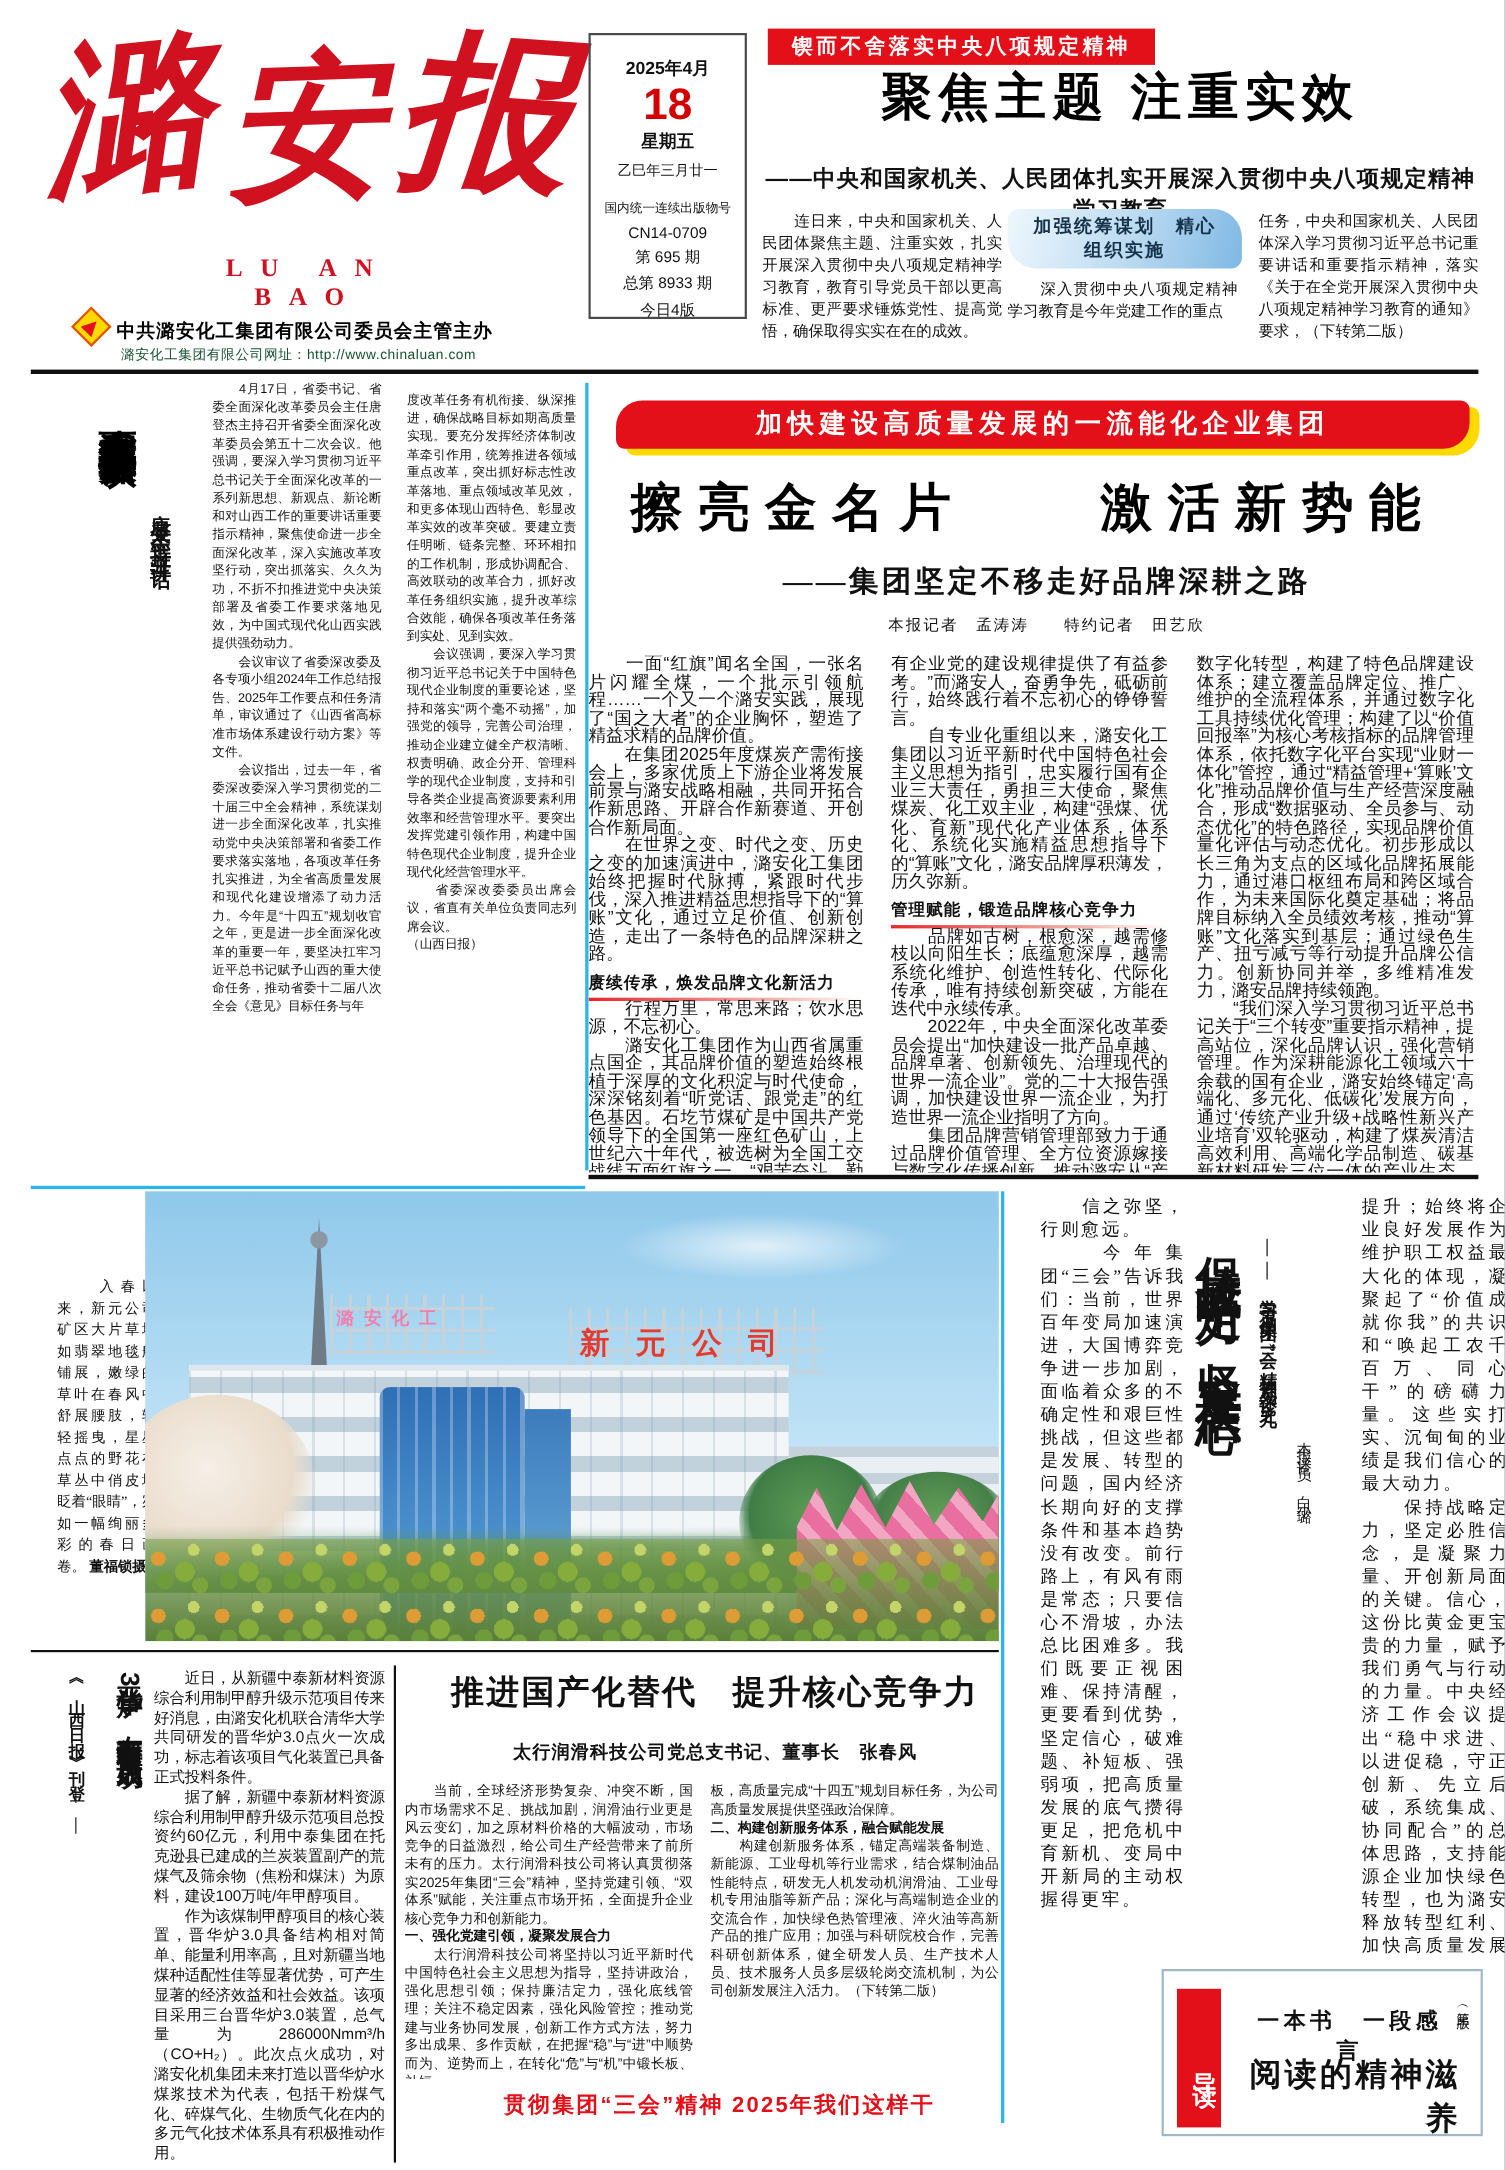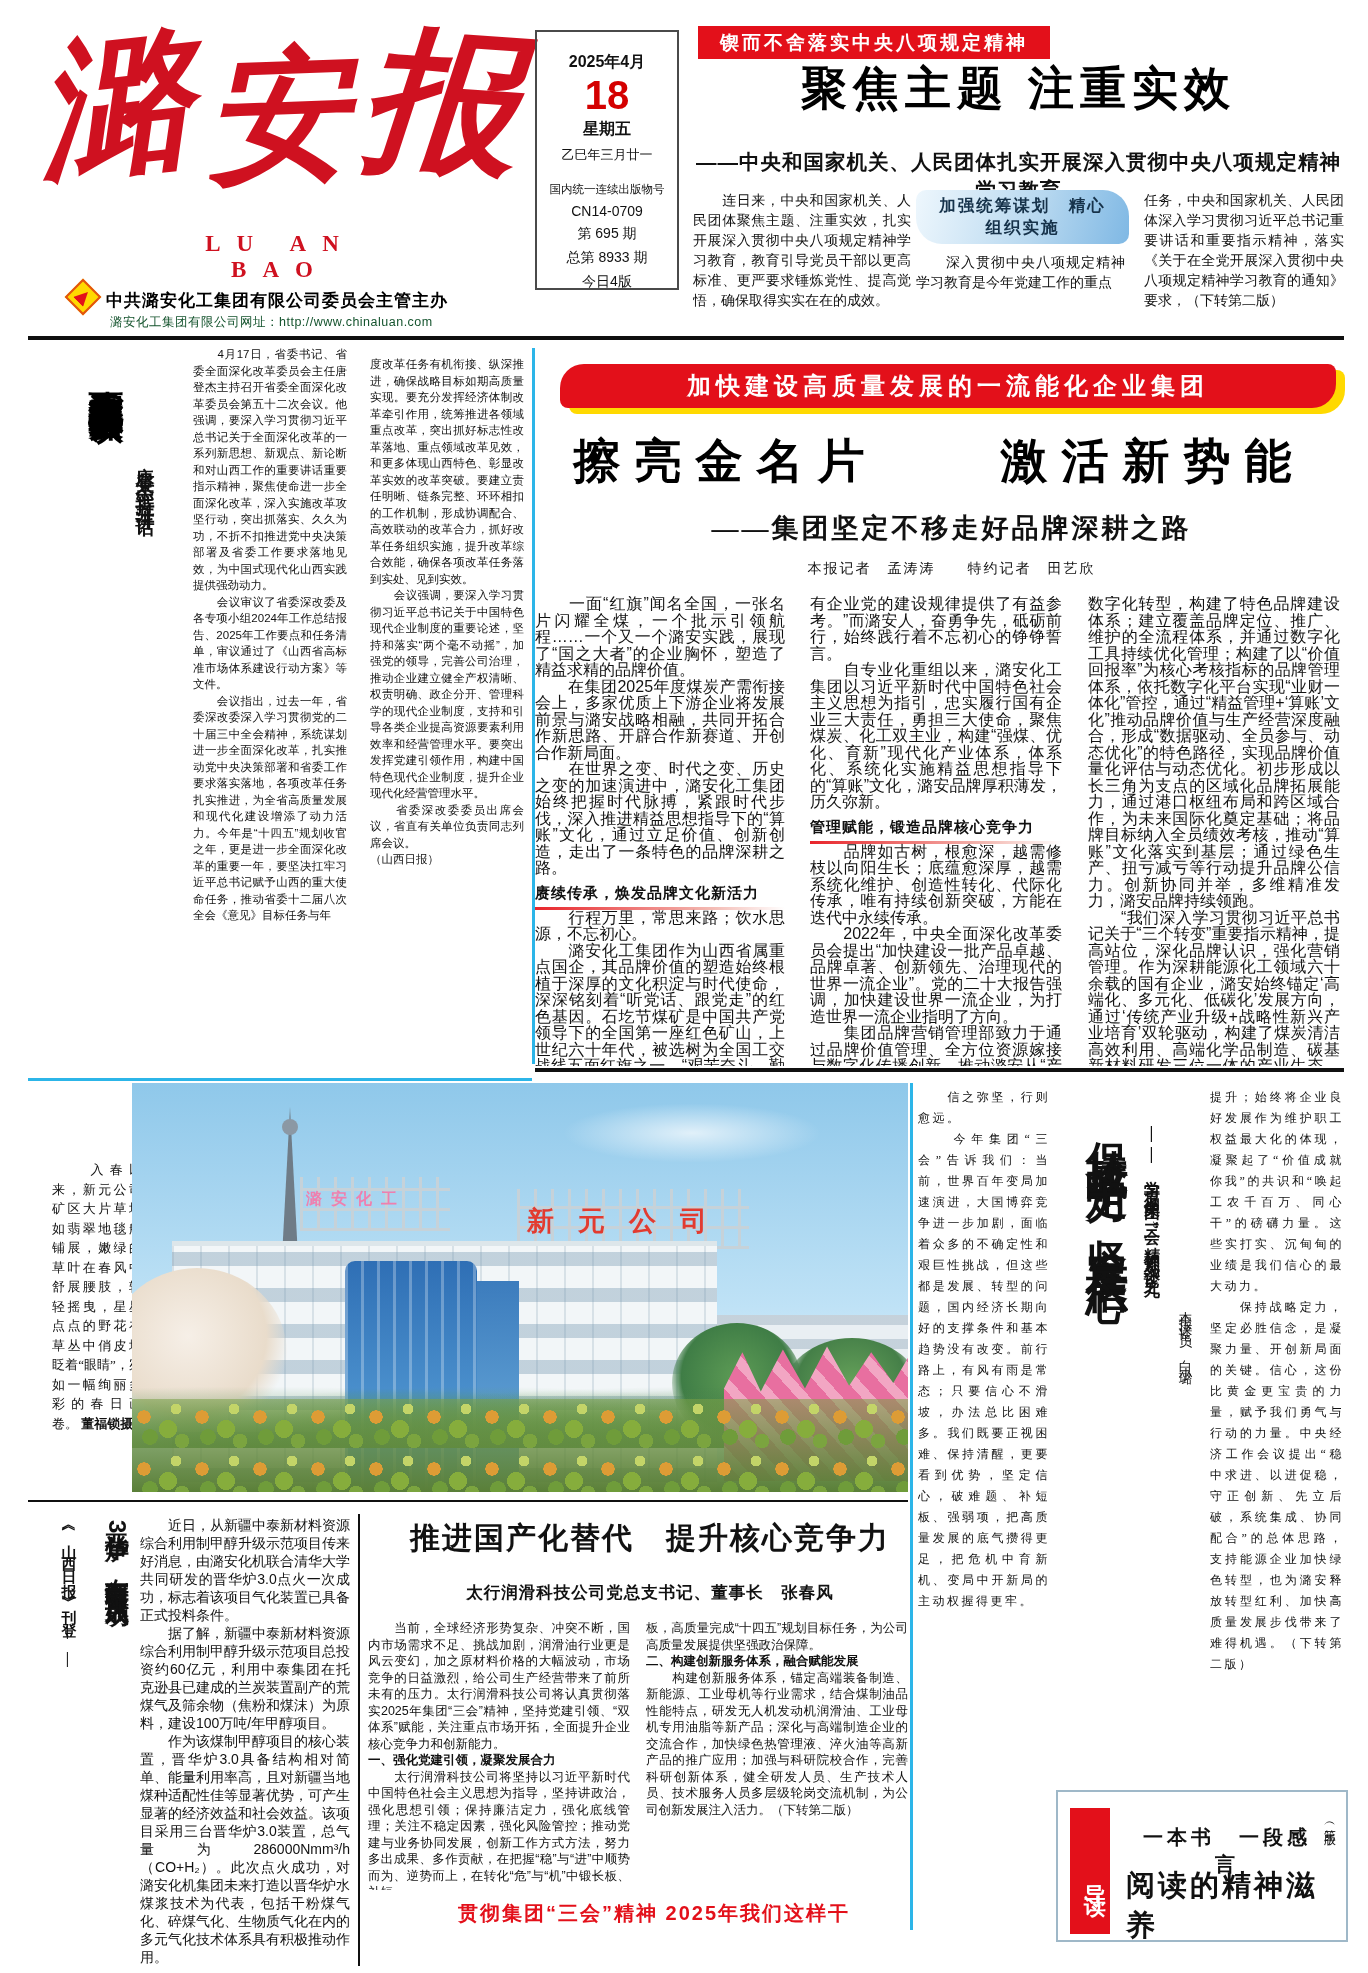--- a/index.html
+++ b/index.html
@@ -50,21 +50,21 @@
            color:#fff;font-size:24px;font-weight:800;letter-spacing:5px;text-align:center;line-height:44px;}
   .mhead{font-size:47px;font-weight:900;letter-spacing:14px;text-align:center;color:#000;}
   .msub{font-size:27px;font-weight:700;letter-spacing:3px;text-align:center;}
   .mby{font-size:14px;letter-spacing:2px;text-align:center;}
   .body12{font-size:16px;line-height:16.5px;}
   .subhead{font-size:15px;font-weight:800;letter-spacing:1px;padding:7px 0 7px 0;
            background:linear-gradient(90deg,#e8242a,#f3b9b2 70%,rgba(255,255,255,0)) left 100% / 100% 3px no-repeat;}
   .subhead2{font-weight:800;}
   
   .kai{font-family:"Liberation Serif","DejaVu Serif",serif;}
-  .ccol{font-size:12px;line-height:21px;letter-spacing:2.5px;}
+  .ccol{font-size:16px;line-height:21px;letter-spacing:2.5px;margin-left:28px;}
   .ctitle{font-size:42px;font-weight:800;letter-spacing:8px;line-height:1;}
   .cseries{font-size:16px;font-weight:600;letter-spacing:5px;}
   .cauthor{font-size:13.5px;letter-spacing:6px;}
   
   .photo{background:linear-gradient(180deg,#8fc8ea 0%,#bfe2f6 55%,#d9eefb 70%);}
   .lattice{background:repeating-linear-gradient(90deg,#c6d2d9 0 3px,rgba(255,255,255,0) 3px 17px),
            repeating-linear-gradient(0deg,#c6d2d9 0 3px,rgba(255,255,255,0) 3px 20px);}
   
   .blhead{font-size:24px;font-weight:900;letter-spacing:2px;line-height:1.08;}
   .blsrc{font-size:15px;font-weight:700;letter-spacing:13px;}
@@ -72,21 +72,21 @@
   
   .bmhead{font-size:30px;font-weight:900;letter-spacing:2px;text-align:center;}
   .bmby{font-size:16.5px;font-weight:700;text-align:center;letter-spacing:1px;}
   .body125{font-size:12.5px;line-height:16.5px;}
   .redfoot{color:#e3101a;font-size:20px;font-weight:900;text-align:center;letter-spacing:2px;}
   
   .dd-box{border:2px solid #9fb8c8;}
   .dd-label{background:#e3101a;color:#fff;font-size:22px;font-weight:800;text-align:center;
             letter-spacing:10px;padding-top:12px;}
   .dd1{font-size:20px;font-weight:700;letter-spacing:4px;text-align:center;}
-  .dd2{font-size:29px;font-weight:900;letter-spacing:3px;text-align:left;}
+  .dd2{font-size:29px;font-weight:900;letter-spacing:3px;text-align:right;}
   .ddp{font-size:12px;letter-spacing:2px;}
   .caption{font-size:13px;line-height:19.5px;}
 </style>
 </head>
 <body>
 
 <div class="page">
 
   <div class="mast-char" style="left:38px;top:28px;font-size:152px;transform:rotate(-6deg);">潞</div>
   <div class="mast-char" style="left:205px;top:44px;font-size:142px;transform:rotate(-2deg);">安</div>

